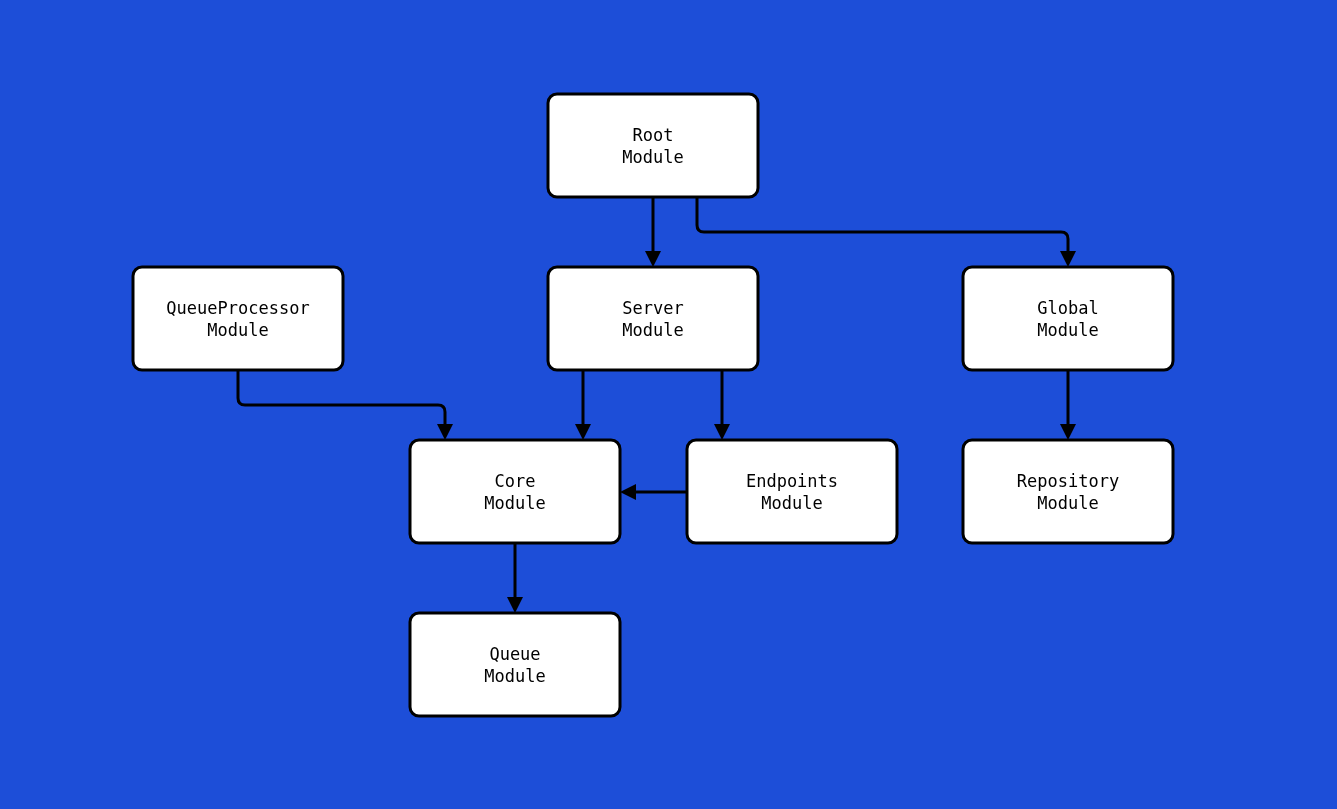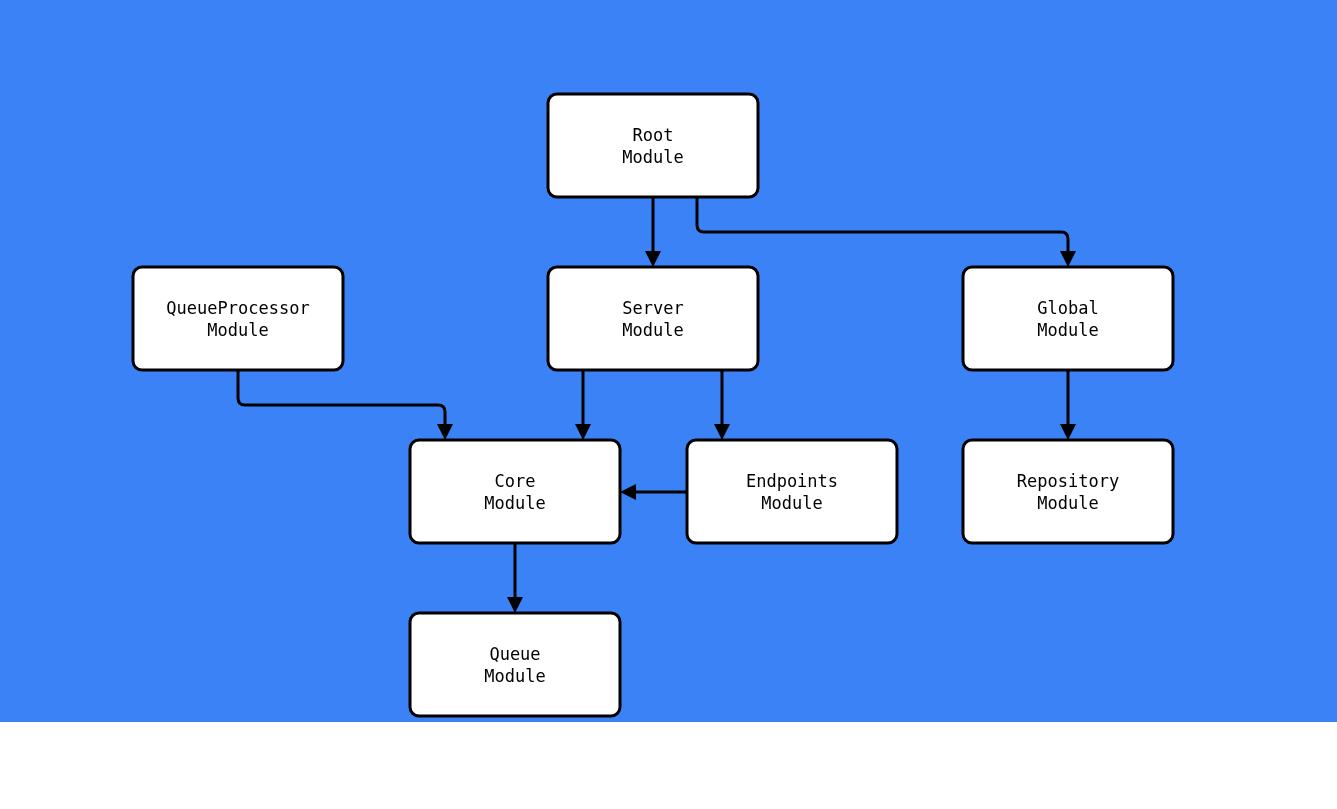--- a/index.html
+++ b/index.html
@@ -4,22 +4,22 @@
 <title>Module Dependency Diagram</title>
 <style>
   html, body {
     margin: 0;
     padding: 0;
     background: #ffffff;
   }
   #diagram-root {
     position: relative;
     width: 1337px;
-    height: 722px;
-    background: #3b82f6;
+    height: 809px;
+    background: #1d4ed8;
     overflow: hidden;
     font-family: "DejaVu Sans Mono", "Liberation Mono", monospace;
   }
   svg#graph-canvas {
     position: absolute;
     top: 0;
     left: 0;
     width: 1337px;
     height: 809px;
     display: block;

